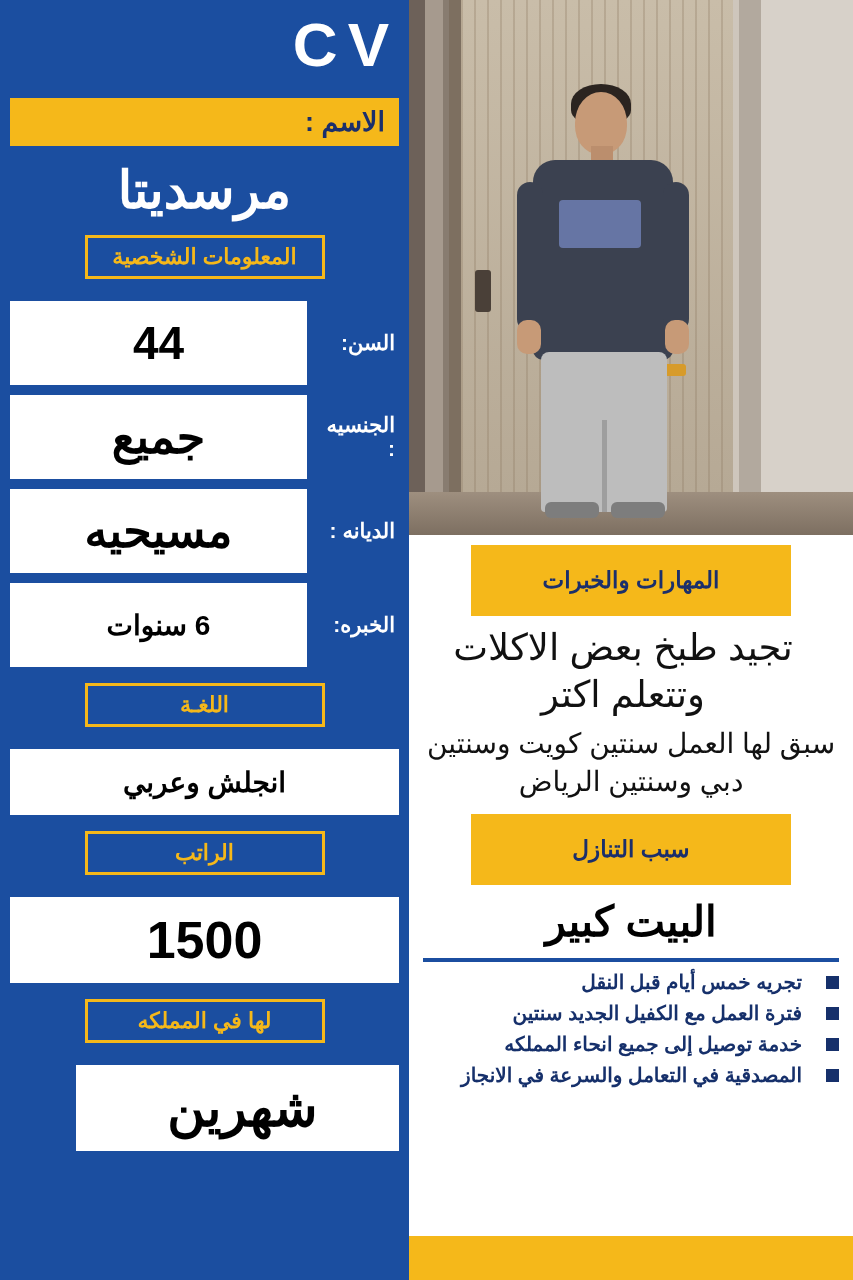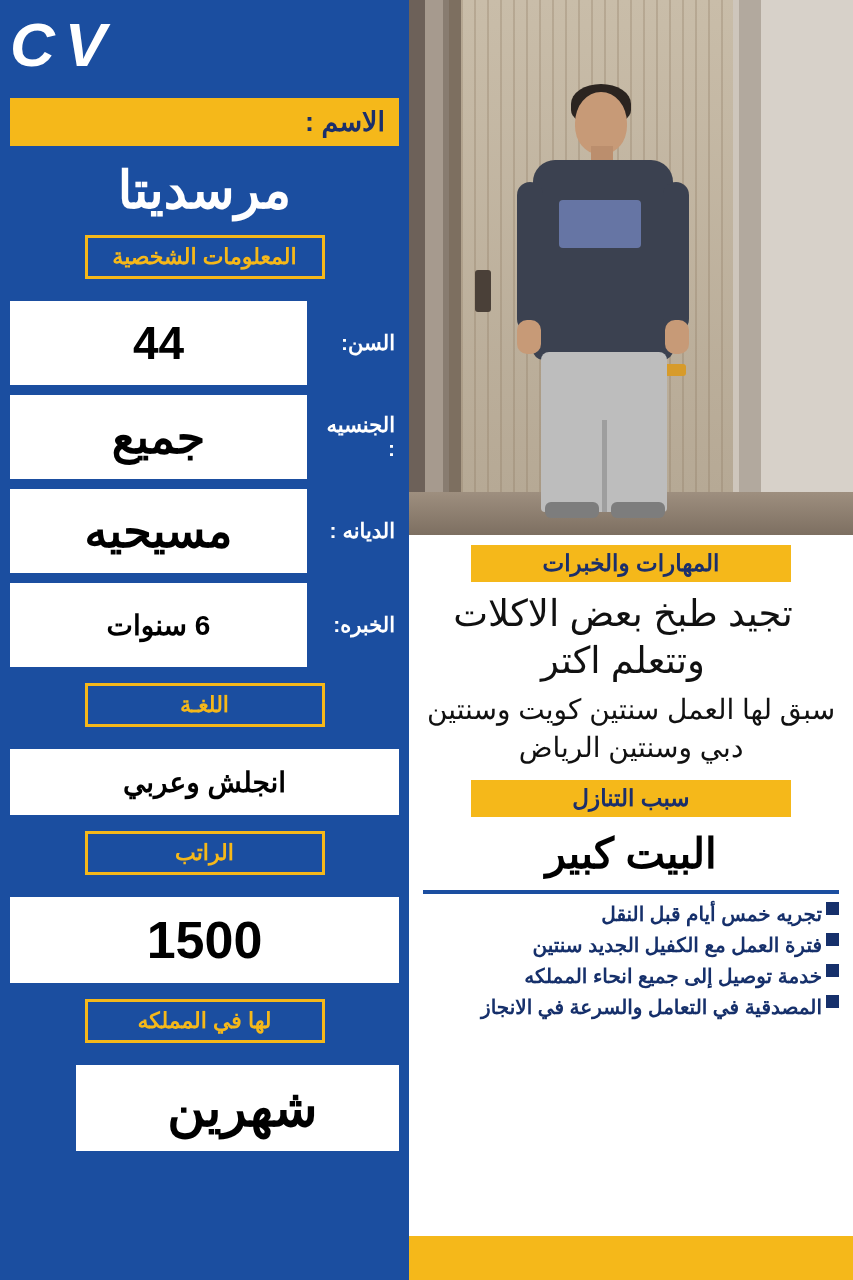--- a/index.html
+++ b/index.html
@@ -27,29 +27,28 @@
   .right-col {
     width: 409px;
     height: 1280px;
     background: #1b4ea0;
     position: relative;
     box-sizing: border-box;
     padding: 0 10px;
   }
 
   .cv-title {
-    text-align: left;
+    text-align: right;
     color: #ffffff;
     font-size: 62px;
     font-weight: bold;
     letter-spacing: 10px;
     padding-top: 14px;
     line-height: 1;
     direction: ltr;
-    font-style: italic;
   }
 
   .yellow-band {
     background: #f5b81a;
     margin-top: 22px;
     height: 48px;
     display: flex;
     align-items: center;
     justify-content: flex-start;
     padding-right: 14px;
@@ -262,21 +261,21 @@
     position: absolute; left: 202px; top: 502px; width: 54px; height: 16px;
     background: #7d7d7d; border-radius: 6px;
   }
 
   .yellow-sub {
     background: #f5b81a;
     color: #1b2f6b;
     font-weight: bold;
     font-size: 23px;
     text-align: center;
-    padding: 5px 0;
+    padding: 22px 0;
     margin: 10px 62px 6px 62px;
   }
 
   .body-text-big {
     color: #111111;
     font-size: 37px;
     text-align: center;
     line-height: 1.28;
     padding: 0 6px;
     margin: 2px 16px 2px 0;
@@ -302,22 +301,23 @@
     margin: 4px 14px 8px 14px;
   }
   .bullet-list {
     margin: 0;
     padding: 0 14px 0 14px;
     list-style: none;
   }
   .bullet-item {
     display: flex;
     flex-direction: row;
+    align-items: center;
     justify-content: flex-start;
-    gap: 4px;
+    gap: 24px;
     color: #16306b;
     font-size: 20px;
     font-weight: bold;
     margin-bottom: 7px;
   }
   .bullet-sq {
     width: 13px;
     height: 13px;
     background: #16306b;
     flex: 0 0 auto;

